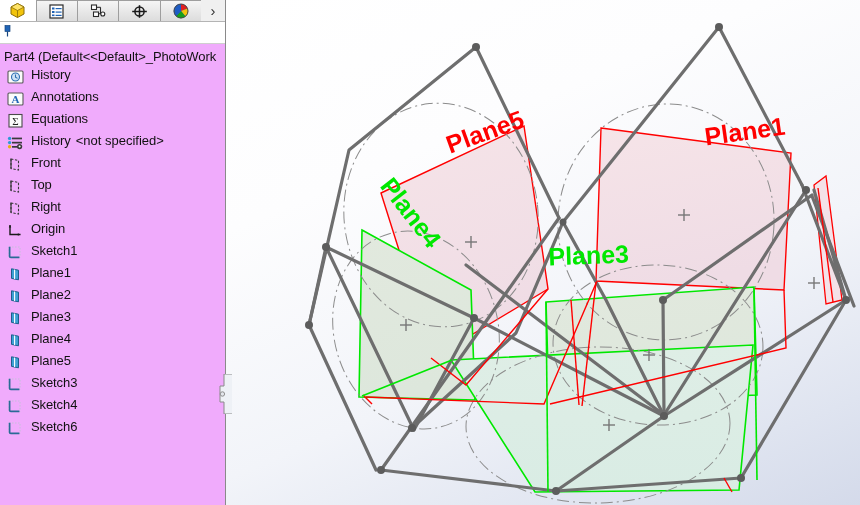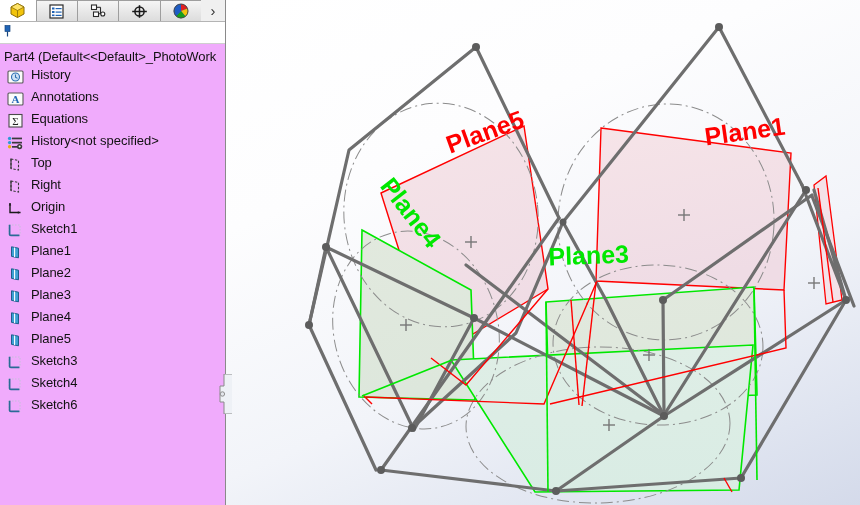--- a/index.html
+++ b/index.html
@@ -122,20 +122,21 @@
     justify-content: center;
   }
   .tree-label {
     font-size: 13px;
     color: #111;
     letter-spacing: -0.1px;
   }
   .tree-sub {
     font-size: 13px;
     color: #111;
+    margin-left: 5px;
   }
 
   
   #splitter {
     position: absolute;
     left: 219px;
     top: 374px;
     width: 14px;
     height: 40px;
     z-index: 30;
@@ -270,20 +271,29 @@
             <circle cx="2.6" cy="11.8" r="1.7" fill="#e8b20c"></circle>
             <rect x="5" y="11" width="6" height="1.7" fill="#3a3a3a"></rect>
             <circle cx="12.6" cy="11.6" r="2.6" fill="#3a3a3a"></circle>
             <circle cx="12.6" cy="11.6" r="1" fill="#fbfbfb"></circle>
           </svg>
         </span>
         <span class="tree-label">History</span>
         <span class="tree-sub">&lt;not specified&gt;</span>
       </div>
 
+      <div class="tree-row">
+        <span class="tree-icon">
+          <svg width="15" height="15" viewBox="0 0 15 15">
+            <path d="M3 2 L10.5 3.5 L10.5 13 L3 11.5 Z" fill="none" stroke="#3a3a3a" stroke-width="1.1" stroke-dasharray="2.4 1.6"></path>
+            <path d="M3 2 L3 11.5" stroke="#3a3a3a" stroke-width="1.2"></path>
+          </svg>
+        </span>
+        <span class="tree-label">Front</span>
+      </div>
 
       <div class="tree-row">
         <span class="tree-icon">
           <svg width="15" height="15" viewBox="0 0 15 15">
             <path d="M3 2 L10.5 3.5 L10.5 13 L3 11.5 Z" fill="none" stroke="#3a3a3a" stroke-width="1.1" stroke-dasharray="2.4 1.6"></path>
             <path d="M3 2 L3 11.5" stroke="#3a3a3a" stroke-width="1.2"></path>
           </svg>
         </span>
         <span class="tree-label">Top</span>
       </div>

